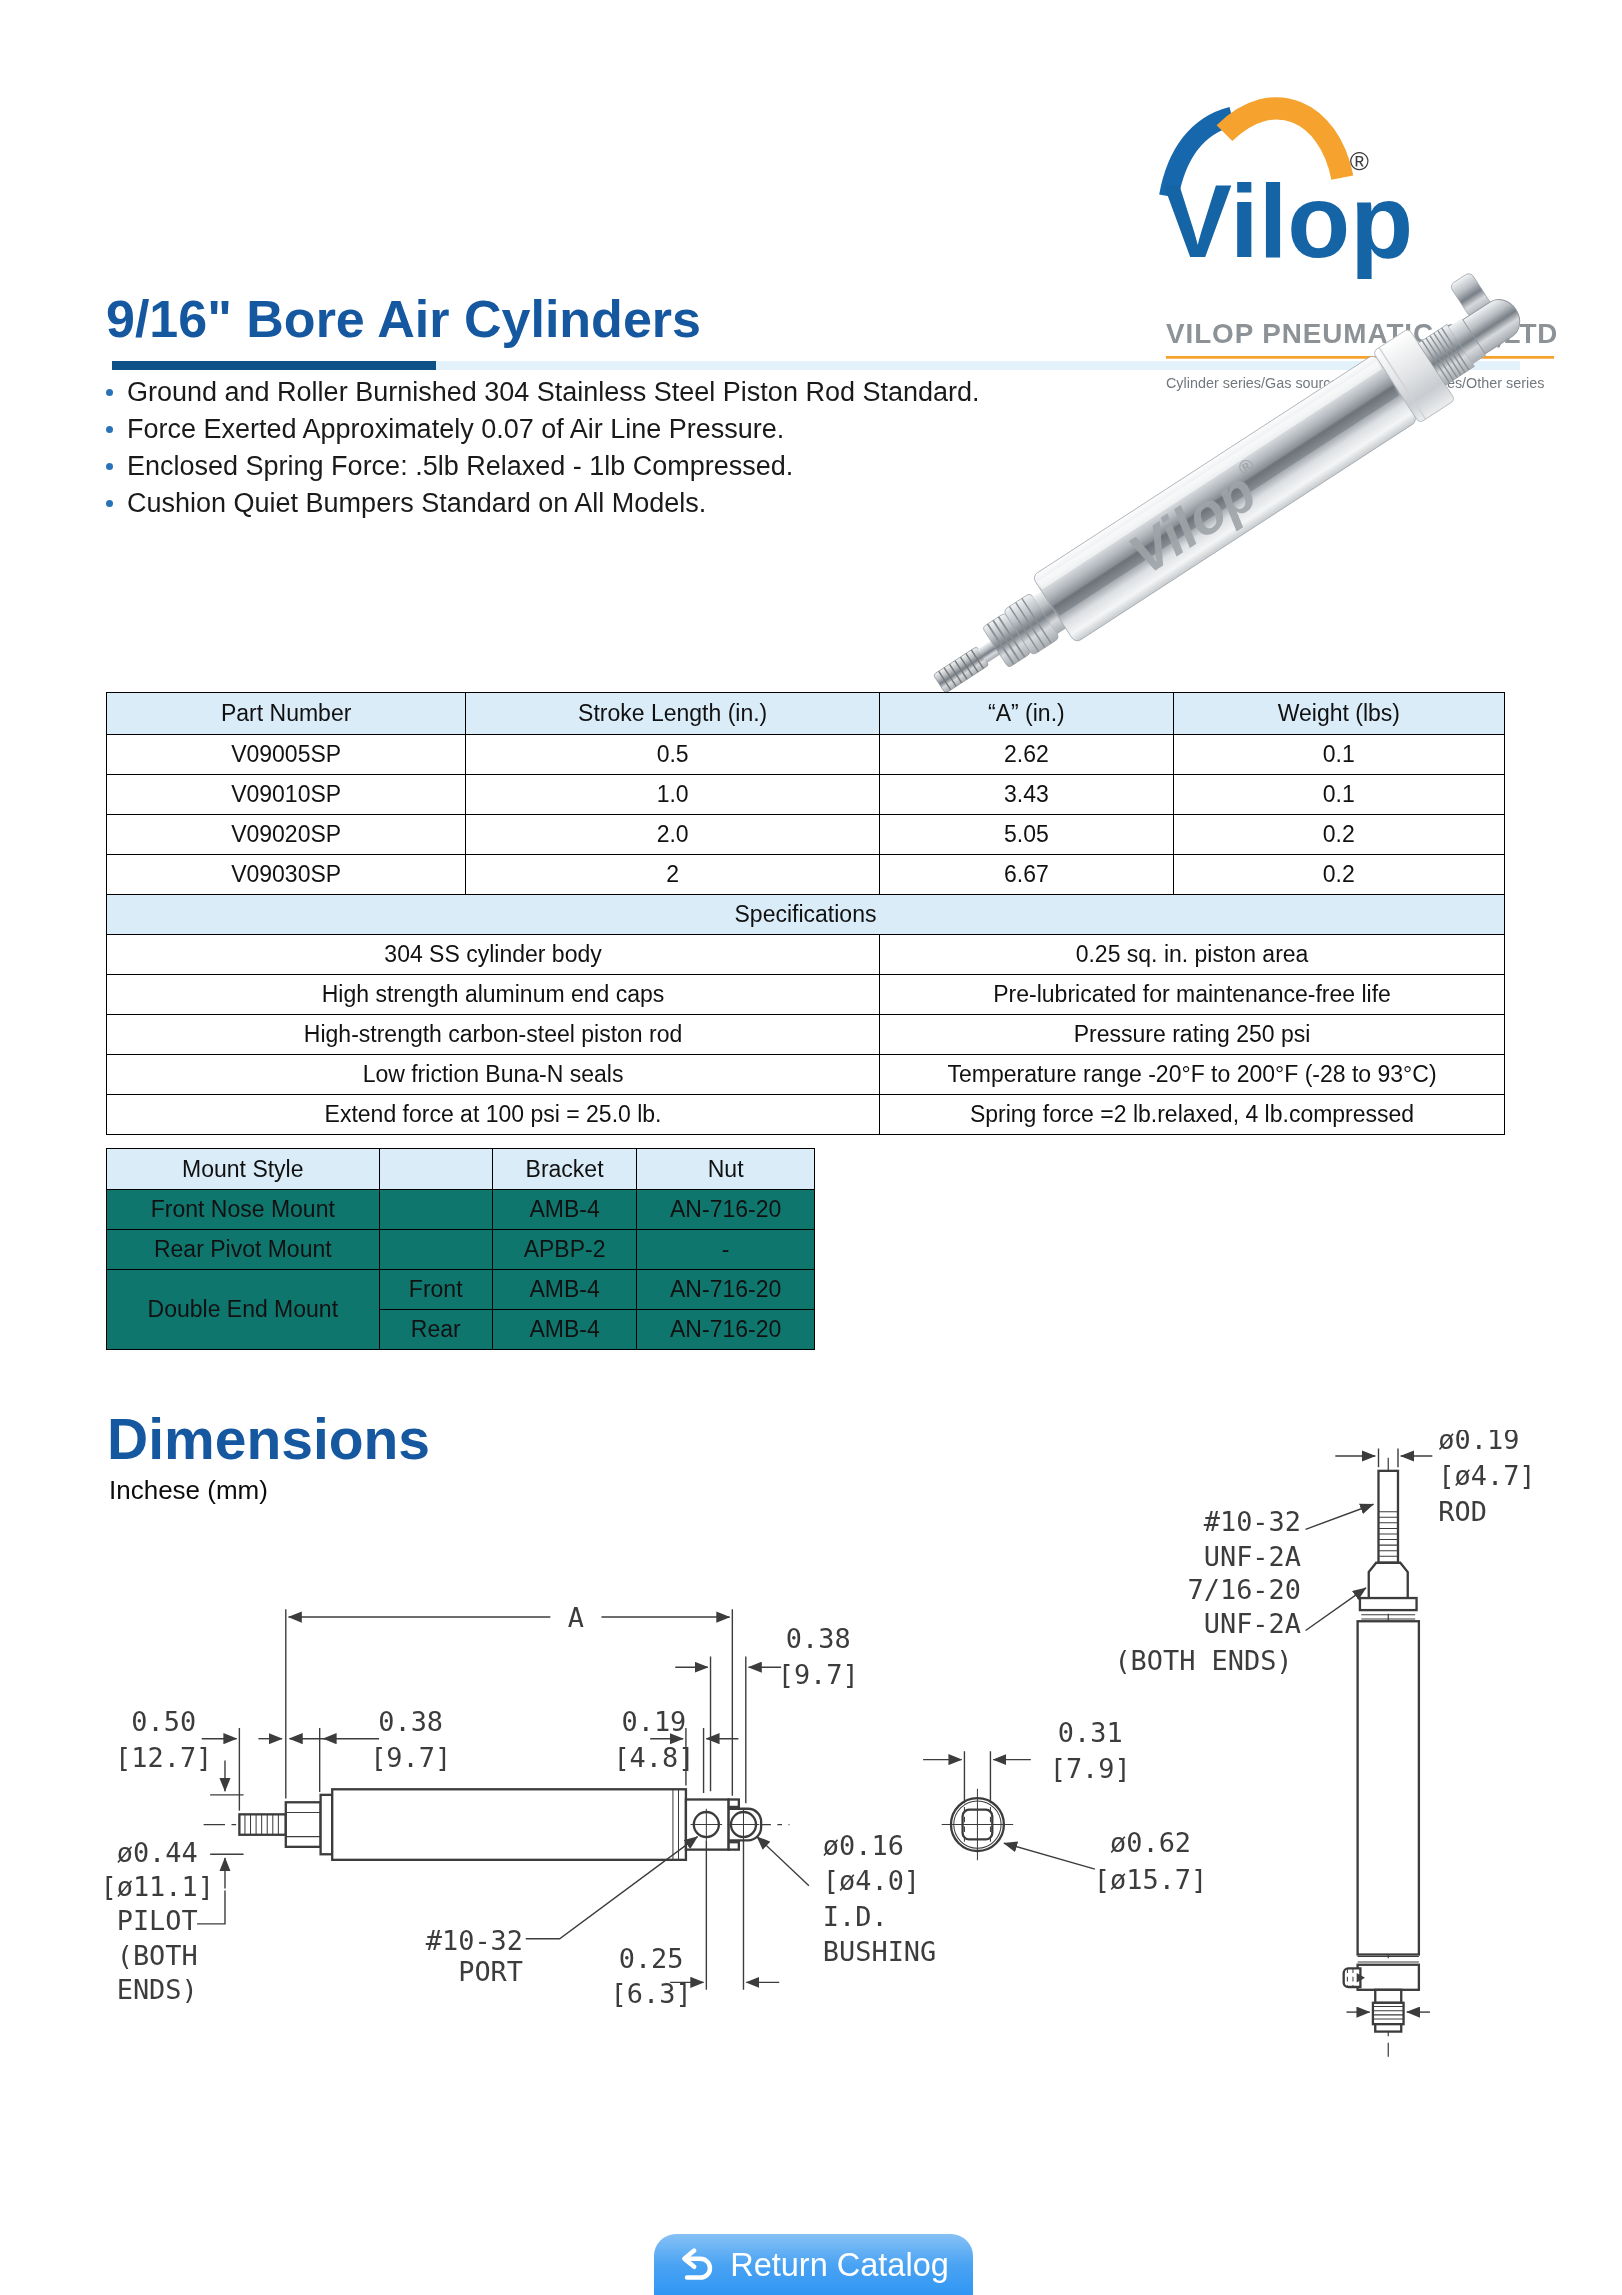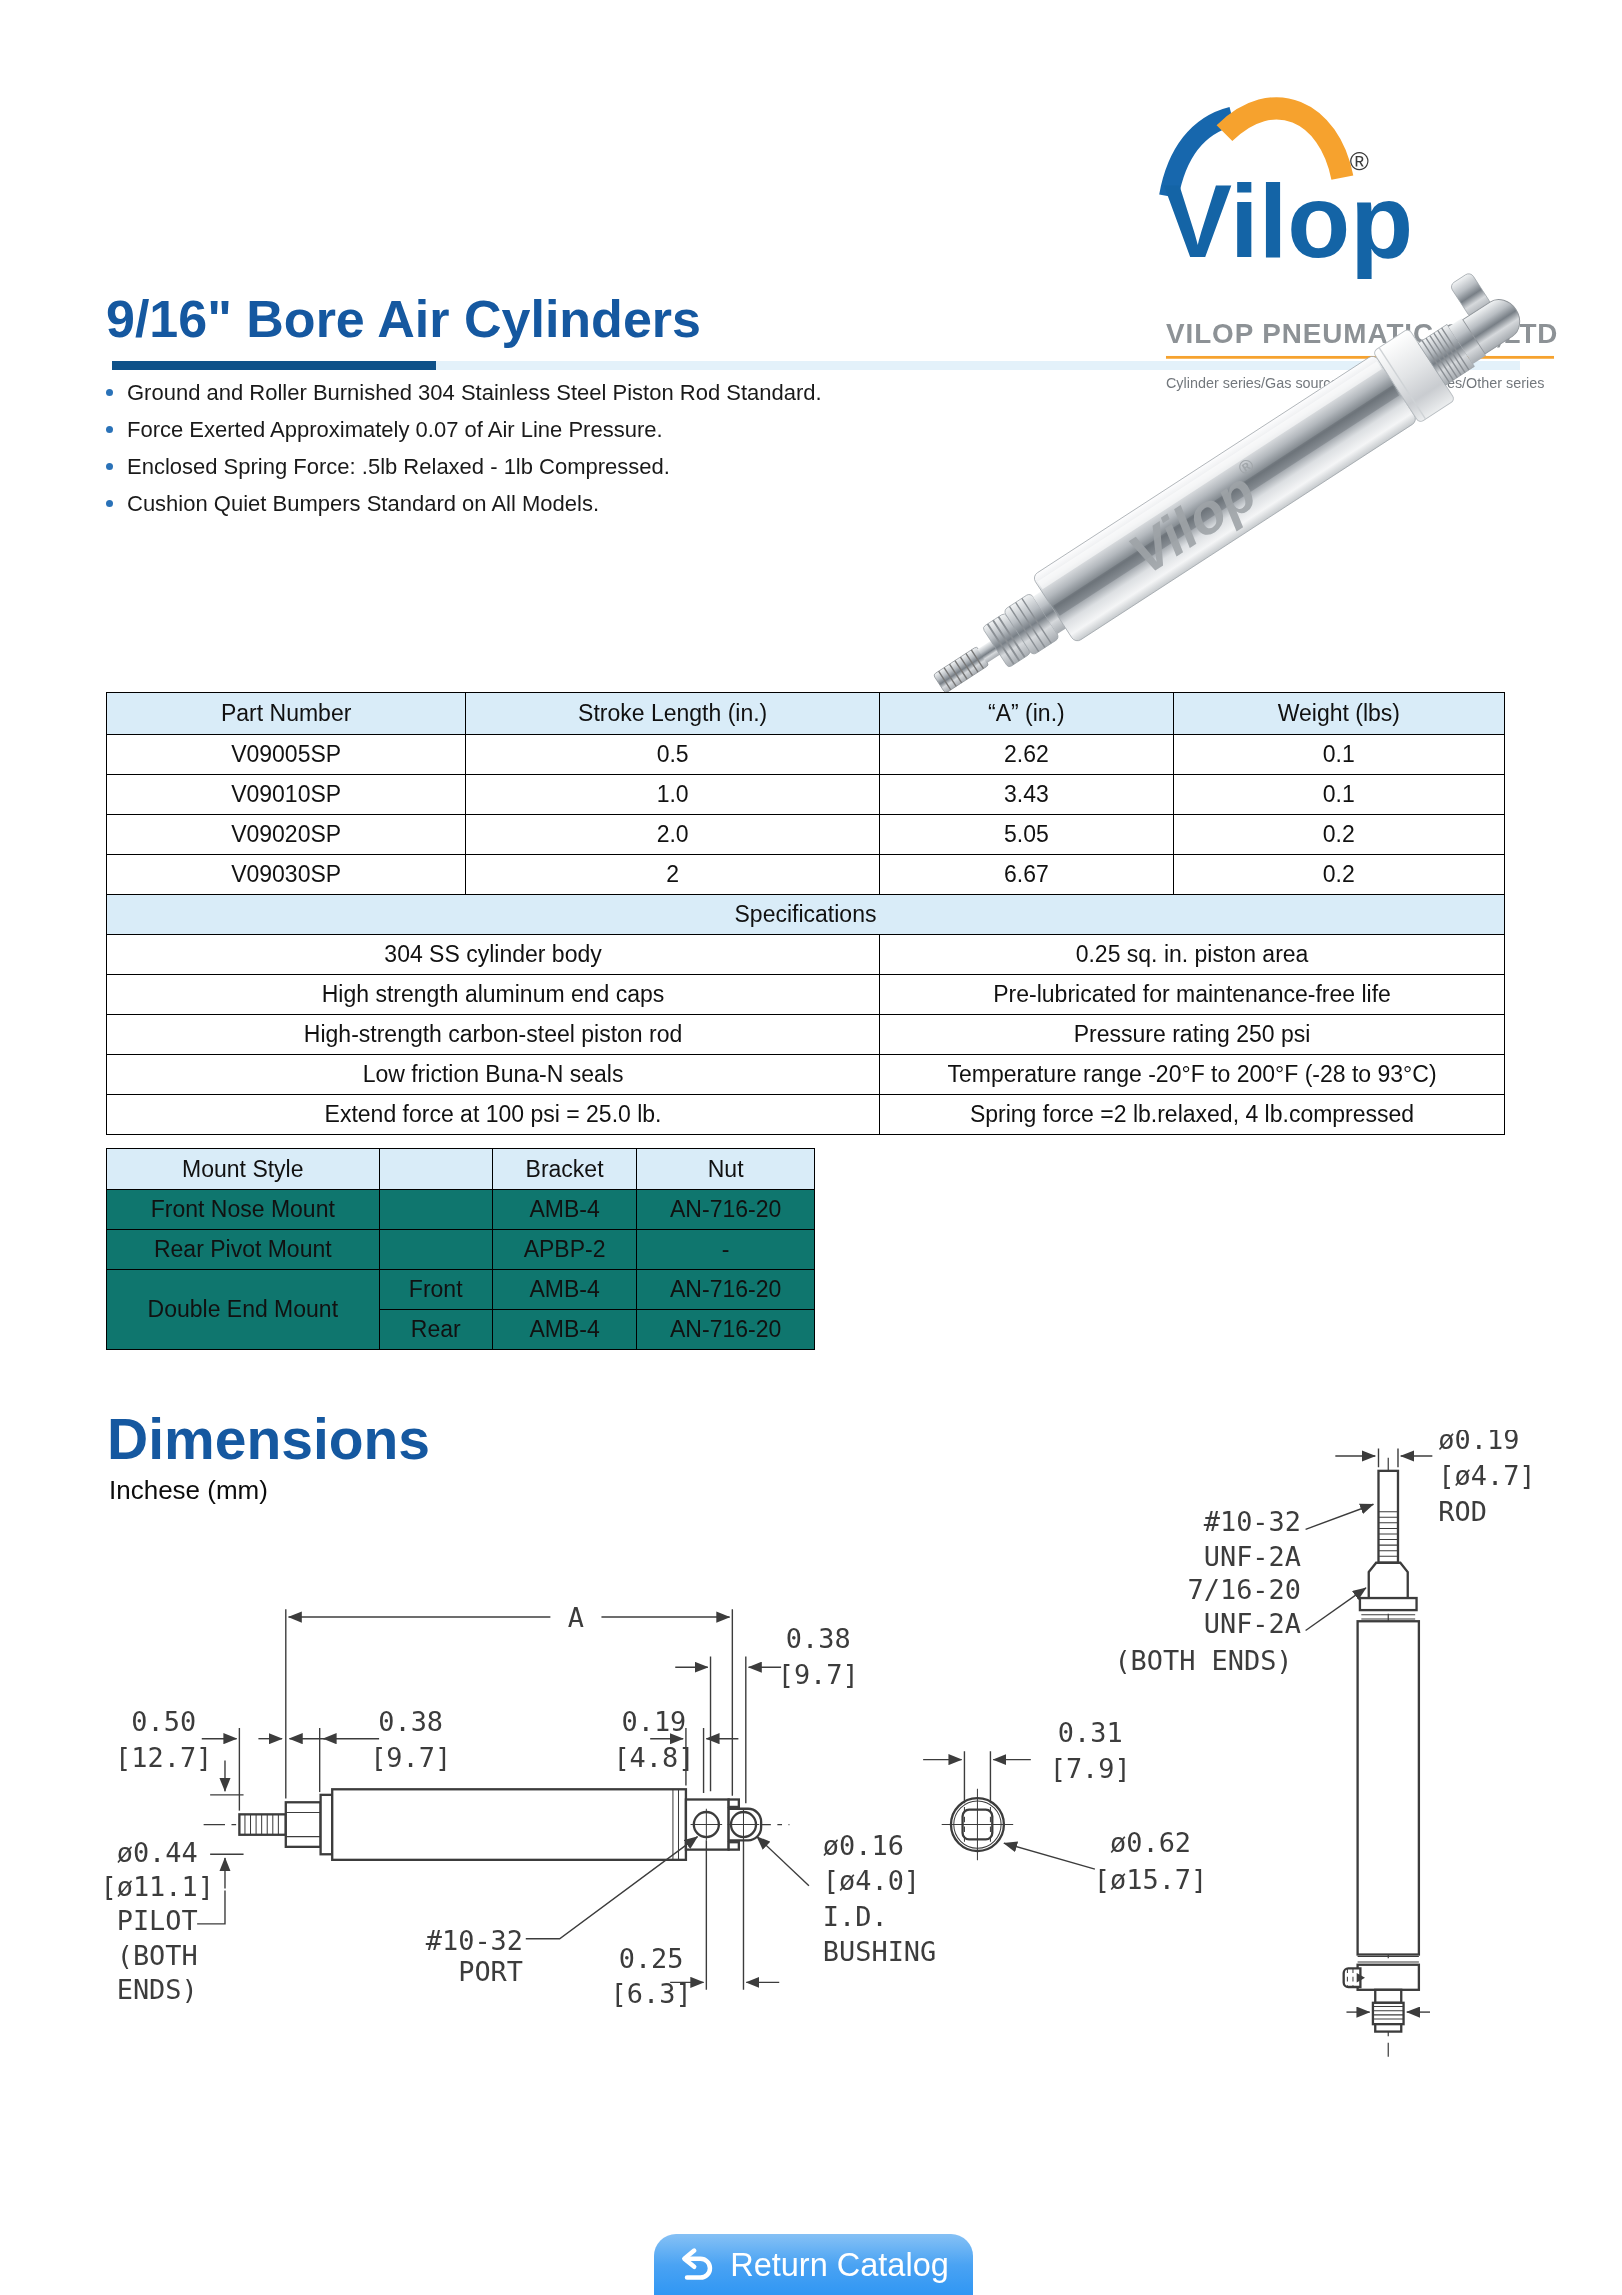--- a/index.html
+++ b/index.html
@@ -9,21 +9,21 @@
   .hero{position:absolute;left:86px;top:74px;width:731px;height:160px;border-radius:27px;
         background:linear-gradient(175deg,#0d549c 0%,#166bb5 55%,#2487cf 100%);
         box-shadow:14px 14px 0 #fbe6c3;}
   .hero-title{position:absolute;left:33px;top:17.6px;font-size:71px;font-weight:bold;color:#fff;letter-spacing:0.5px;}
   .hero-sub{position:absolute;left:35px;top:103px;font-size:35px;color:#fff;}
   
   .sec-title{position:absolute;left:106px;top:289px;font-size:52px;font-weight:bold;color:#1558a0;}
   .sec-bar{position:absolute;left:112px;top:361px;width:1408px;height:9.3px;
            background:linear-gradient(90deg,#0e5189 0,#0e5189 23%,#e3f1fa 23%,#e3f1fa 100%);}
   .bullets{position:absolute;left:106px;top:374px;margin:0;padding:0;list-style:none;}
-  .bullets li{display:flex;align-items:center;height:37px;font-size:22px;color:#1a1a1a;}
+  .bullets li{display:flex;align-items:center;height:37px;font-size:27px;color:#1a1a1a;}
   .dot{width:7px;height:7px;border-radius:50%;background:#2a72b8;margin-right:14px;flex:0 0 auto;}
   
   table{border-collapse:collapse;position:absolute;table-layout:fixed;font-size:23px;color:#111;}
   td,th{border:1.4px solid #000;text-align:center;font-weight:normal;padding:0 8.4px;overflow:hidden;}
   .parts{left:106px;top:692px;width:1399px;border:1.9px solid #000;}
   .parts th{height:41px;background:#d9ecf8;}
   .parts td{height:39px;background:#fff;}
   .parts td.spec-head{background:#d9ecf8;}
   .mount{left:106px;top:1148px;width:709px;border:1.9px solid #000;}
   .mount th{height:40px;background:#d9ecf8;}

